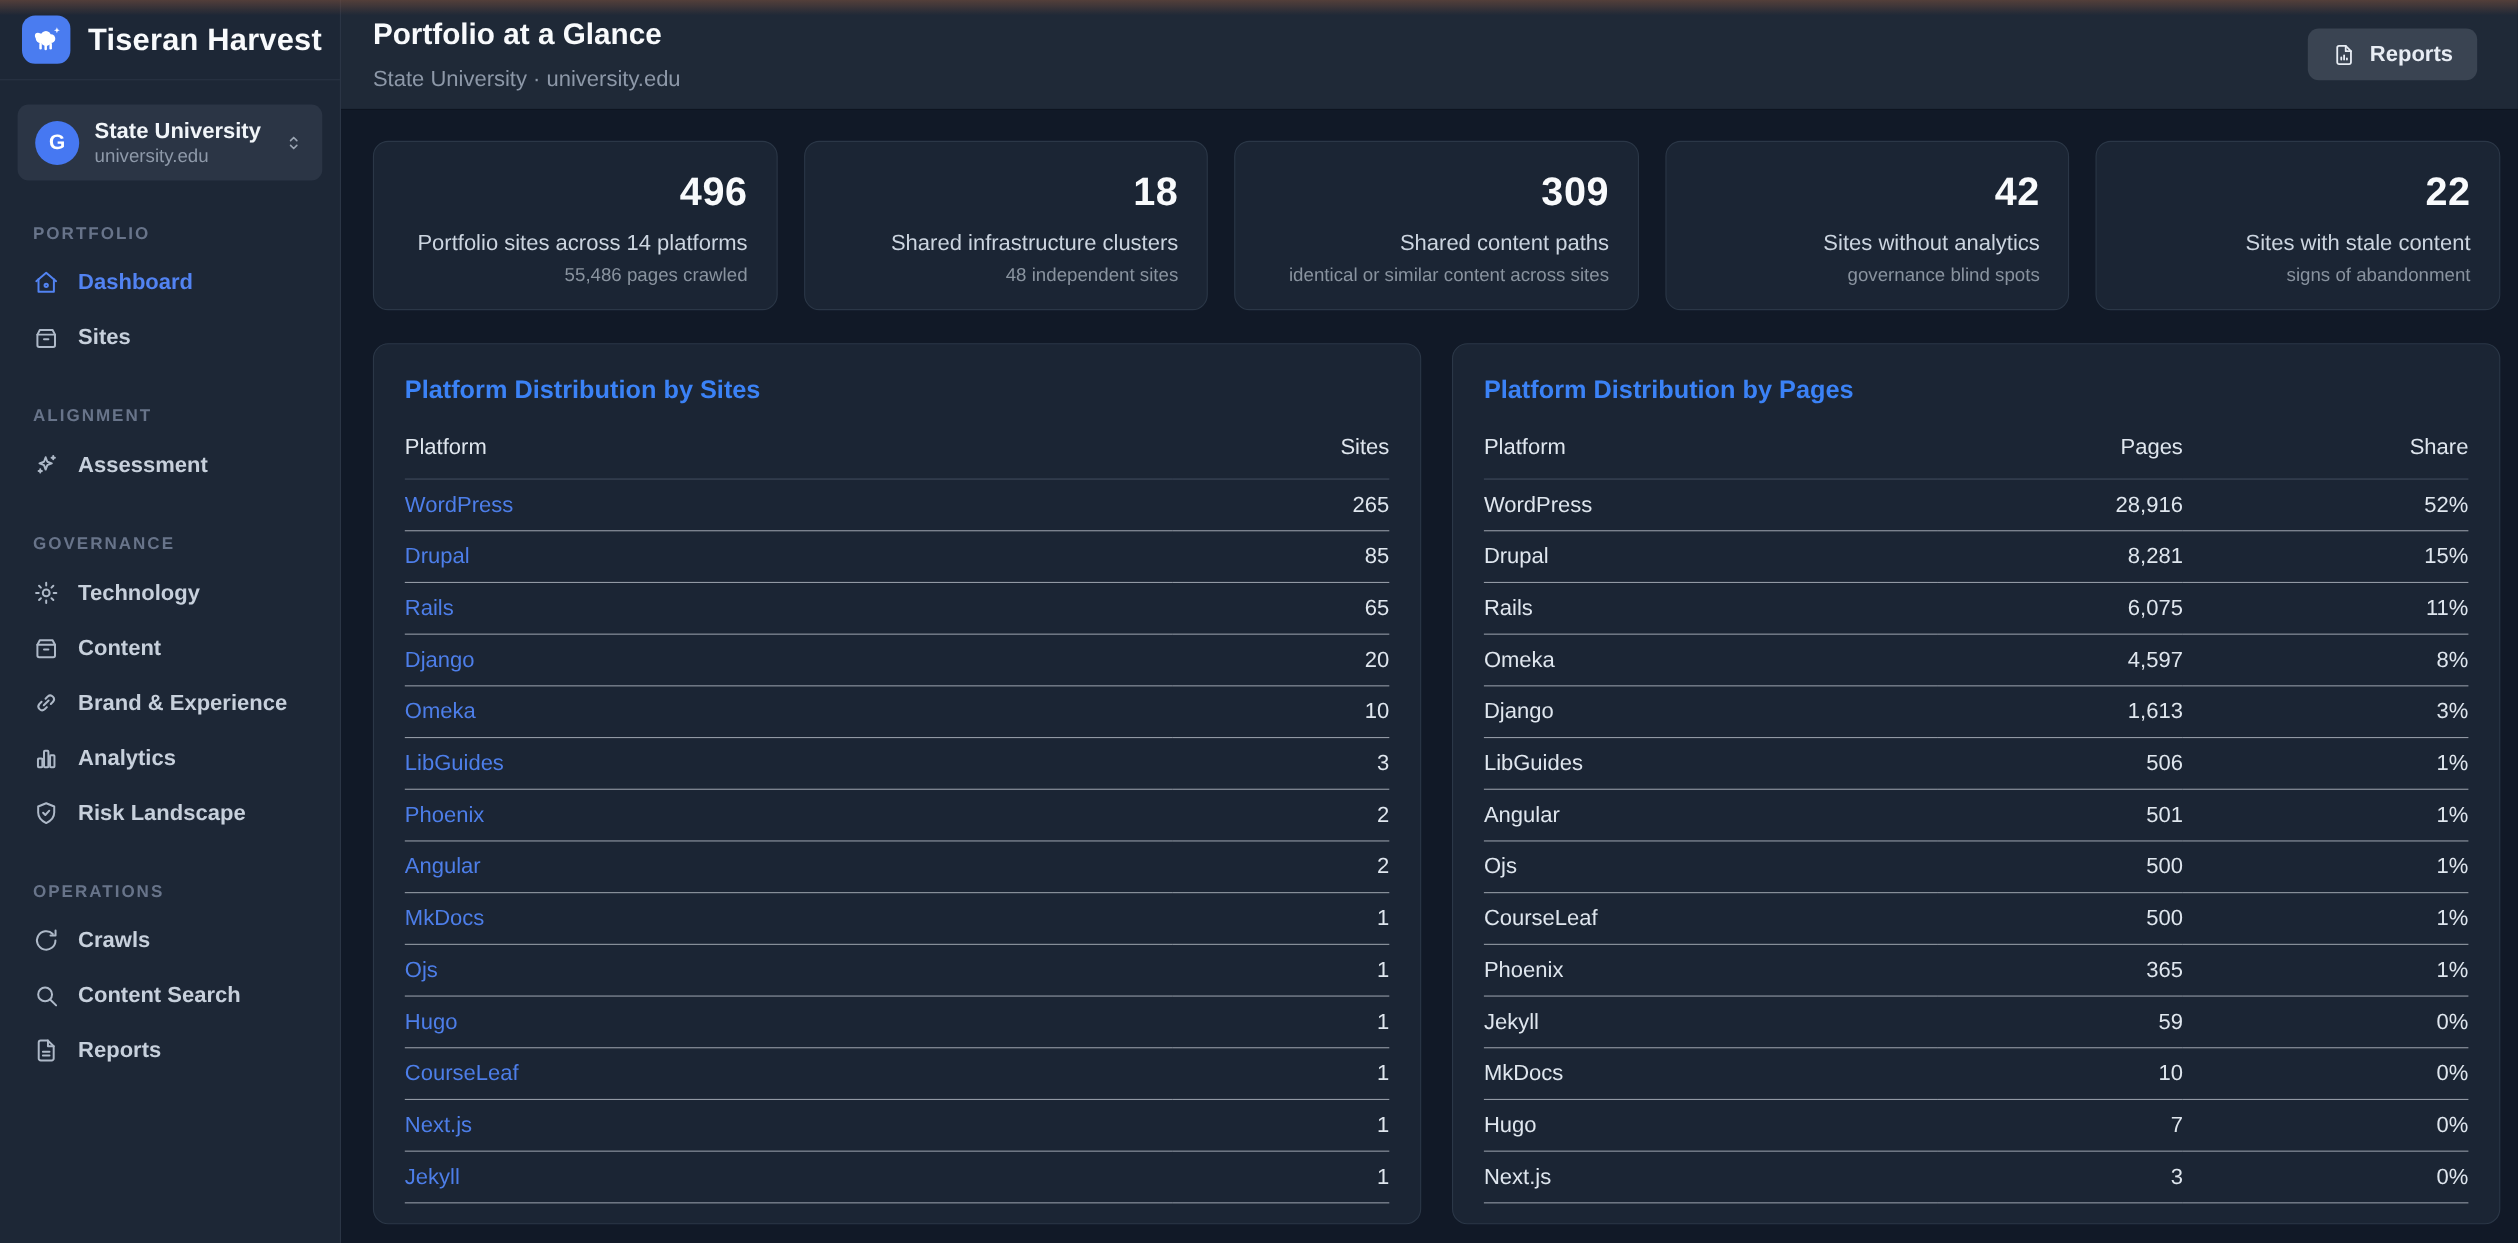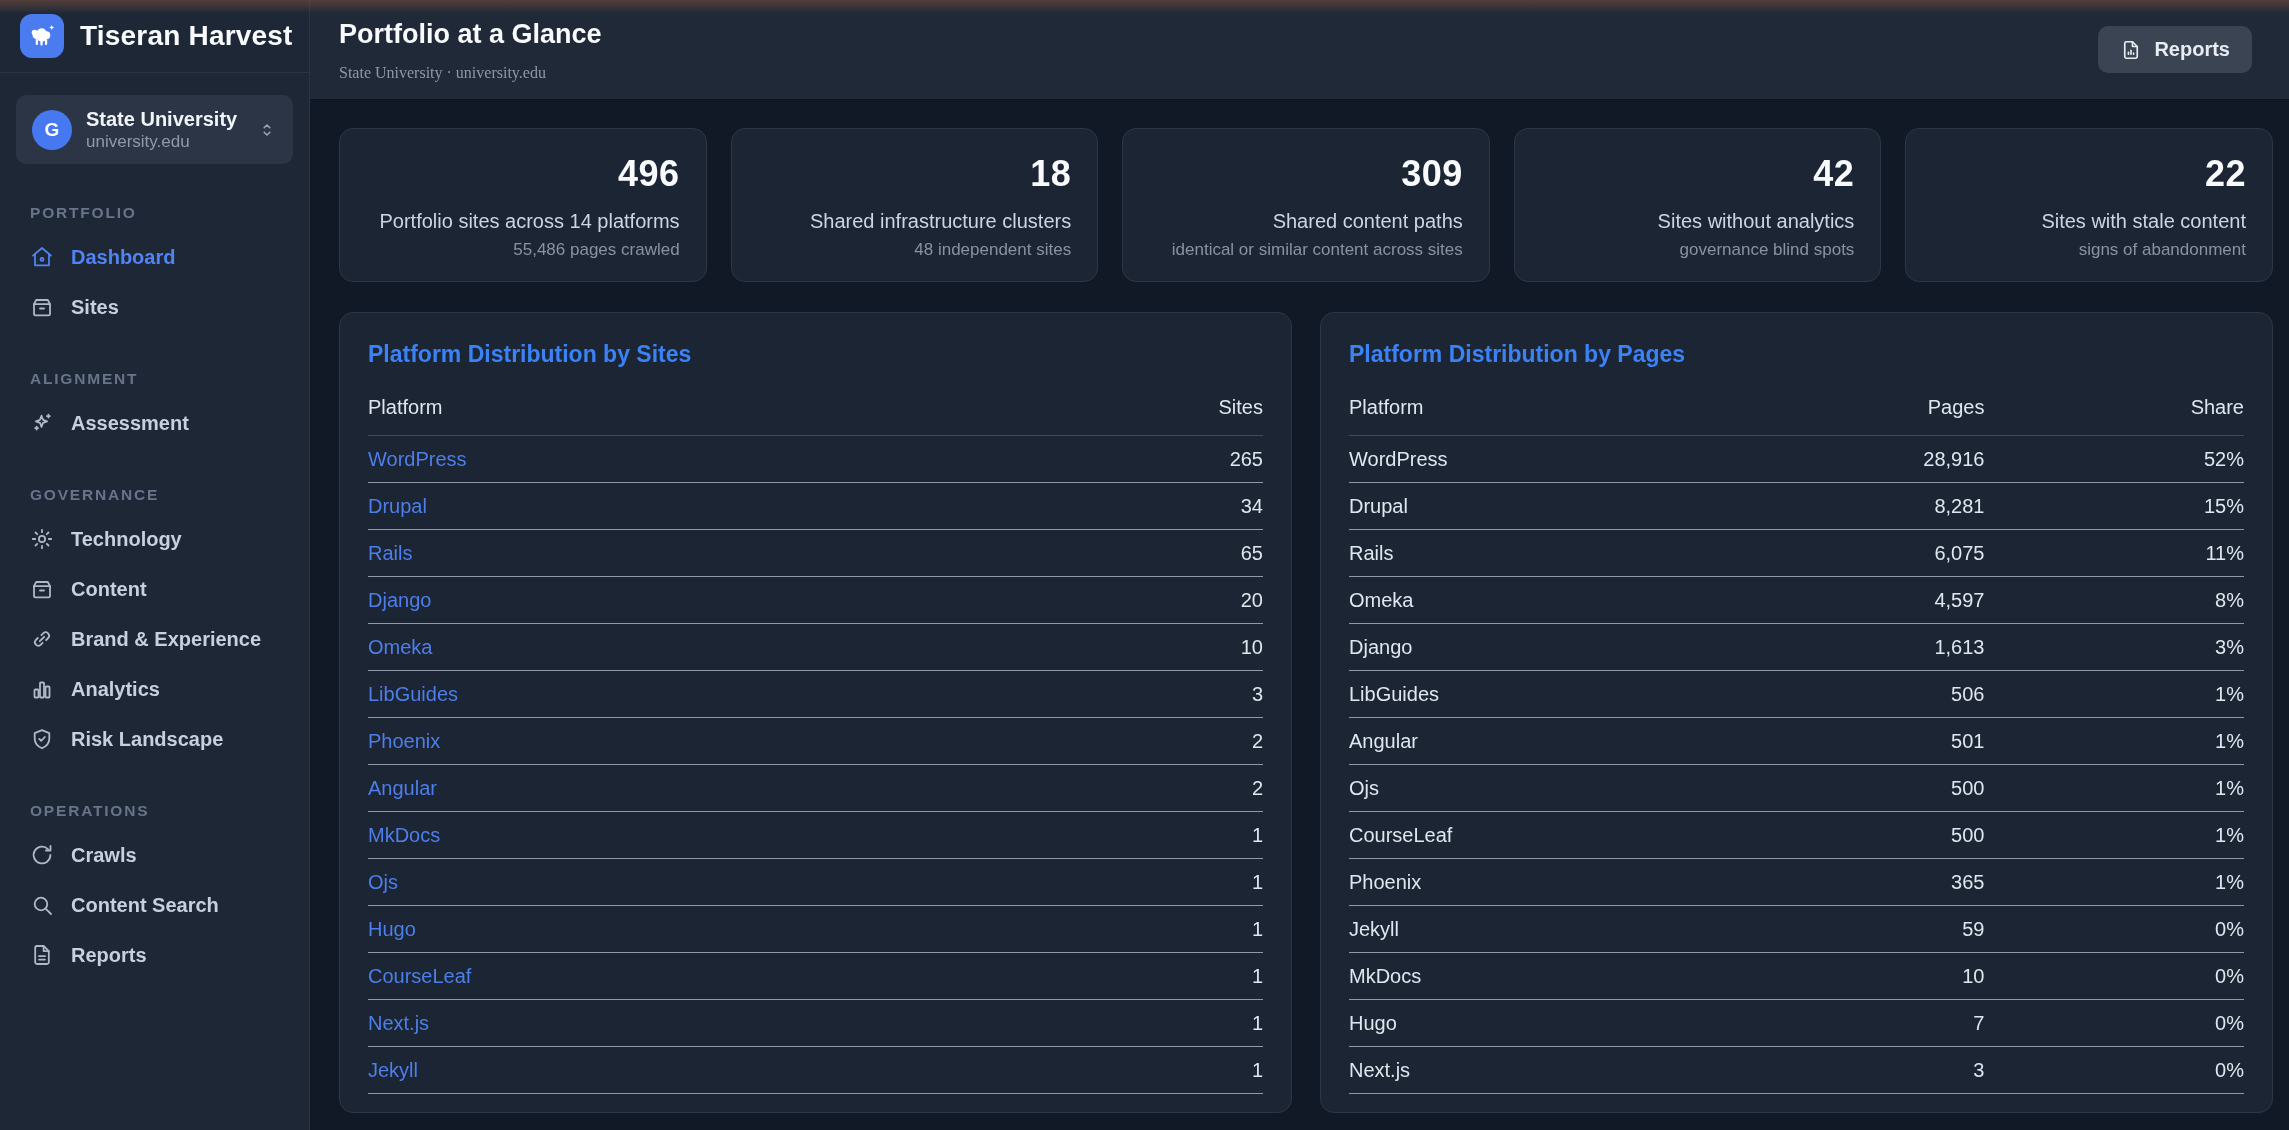--- a/index.html
+++ b/index.html
@@ -31,21 +31,21 @@
     color:#c7d0dc;font-size:20px;text-decoration:none;font-weight:bold;}
   .nav-icon{width:24px;height:24px;color:#aeb9c8;display:flex;flex:none;}
   .nav-icon svg{width:24px;height:24px;}
   .nav-item.active,.nav-item.active .nav-icon{color:#5283f2;}
 
   
   .main{flex:1;display:flex;flex-direction:column;min-width:0;}
   .topbar{height:100px;flex:none;background:#1f2937;border-bottom:1px solid #0d1420;
     display:flex;align-items:center;justify-content:space-between;padding:0 37px 0 29px;}
   .topbar h1{margin:0;font-size:27px;font-weight:700;color:#f8fafc;line-height:32px;}
-  .subtitle{font-size:16px;color:#8d98a8;margin-top:14px;font-family:Liberation Serif, serif;}
+  .subtitle{font-size:20px;color:#8d98a8;margin-top:14px;}
   .reports-btn{display:flex;align-items:center;gap:12px;background:#3a4452;color:#e8edf4;border:none;
     border-radius:10px;padding:12px 22px;font-size:20px;font-weight:600;cursor:pointer;font-family:inherit;}
   .btn-icon{display:flex;}
   .btn-icon svg{width:22px;height:22px;}
 
   .content{flex:1;padding:28px 16px 16px 29px;overflow:hidden;}
   .stats-row{display:flex;gap:24px;text-align:right;}
   .stat-card{flex:1;height:154px;background:#1b2534;border:1px solid #2b3747;border-radius:14px;padding:25px 26px;}
   .stat-value{font-size:36px;font-weight:700;color:#f8fafc;letter-spacing:.5px;line-height:40px;}
   .stat-label{font-size:20px;color:#ccd5e0;margin-top:15px;line-height:24px;}
@@ -270,21 +270,21 @@
                   <th class="num" style="width: 22%;">Sites</th>
                 </tr>
               </thead>
               <tbody>
                 <tr>
                   <td class="link">WordPress</td>
                   <td class="num">265</td>
                 </tr>
                 <tr>
                   <td class="link">Drupal</td>
-                  <td class="num">34</td>
+                  <td class="num">85</td>
                 </tr>
                 <tr>
                   <td class="link">Rails</td>
                   <td class="num">65</td>
                 </tr>
                 <tr>
                   <td class="link">Django</td>
                   <td class="num">20</td>
                 </tr>
                 <tr>

